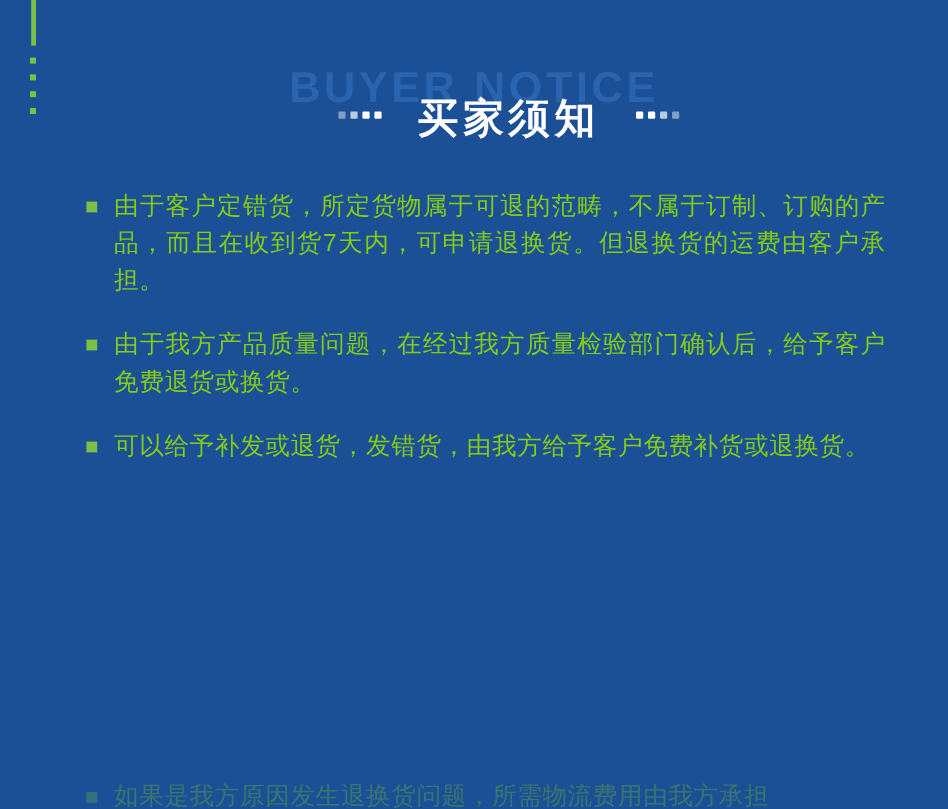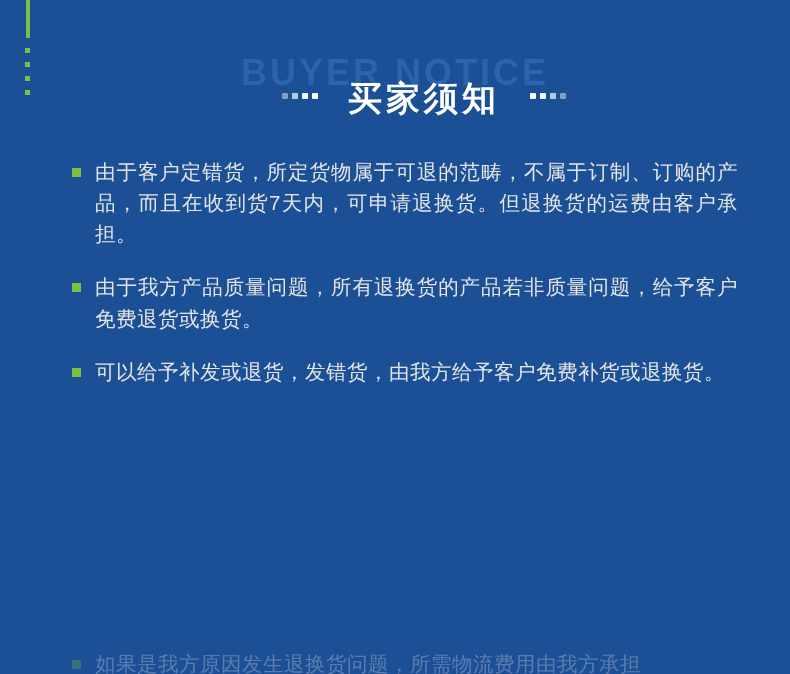--- a/index.html
+++ b/index.html
@@ -114,21 +114,21 @@
   }
   .bullet {
     flex: 0 0 auto;
     width: 9px;
     height: 9px;
     background: #7bc143;
     margin-top: 12px;
     margin-right: 14px;
   }
   .notice-text {
-    color: #e5e5e5;
+    color: #84cc16;
     font-size: 20.5px;
     line-height: 1.52;
     letter-spacing: .5px;
     text-align: justify;
   }
 
   .fade-row {
     position: absolute;
     left: 72px;
     top: 648px;
@@ -174,21 +174,21 @@
   <div class="notice-list">
 
     <div class="notice-item">
       <span class="bullet"></span>
       <span class="notice-text">由于客户定错货，所定货物属于可退的范畴，不属于订制、订购的产品，而且在收到货7天内，可申请退换货。但退换货的运费由客户承担。</span>
     </div>
 
 
     <div class="notice-item">
       <span class="bullet"></span>
-      <span class="notice-text">由于我方产品质量问题，所有退换货的产品若非质量问题，给予客户免费退货或换货。</span>
+      <span class="notice-text">由于我方产品质量问题，在经过我方质量检验部门确认后，给予客户免费退货或换货。</span>
     </div>
 
     <div class="notice-item">
       <span class="bullet"></span>
       <span class="notice-text">可以给予补发或退货，发错货，由我方给予客户免费补货或退换货。</span>
     </div>
 
 
   </div>
 

